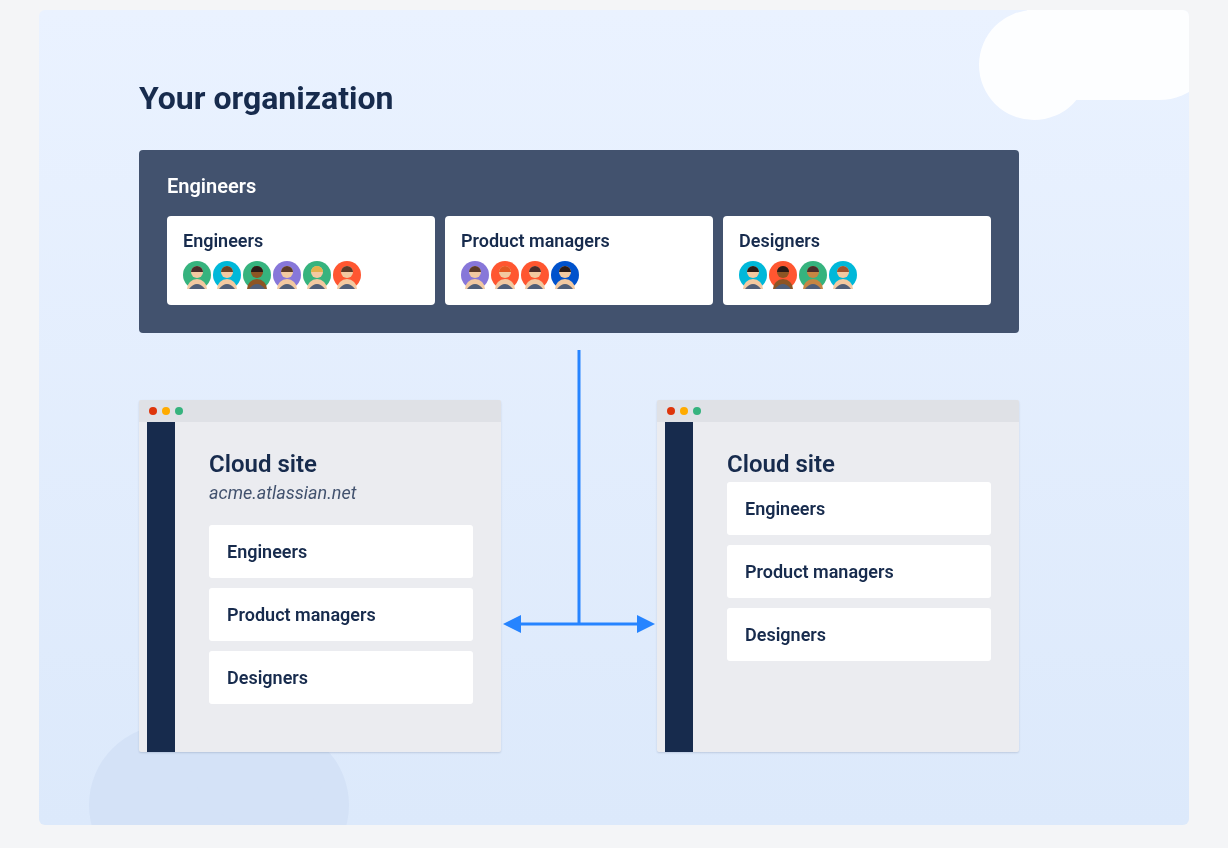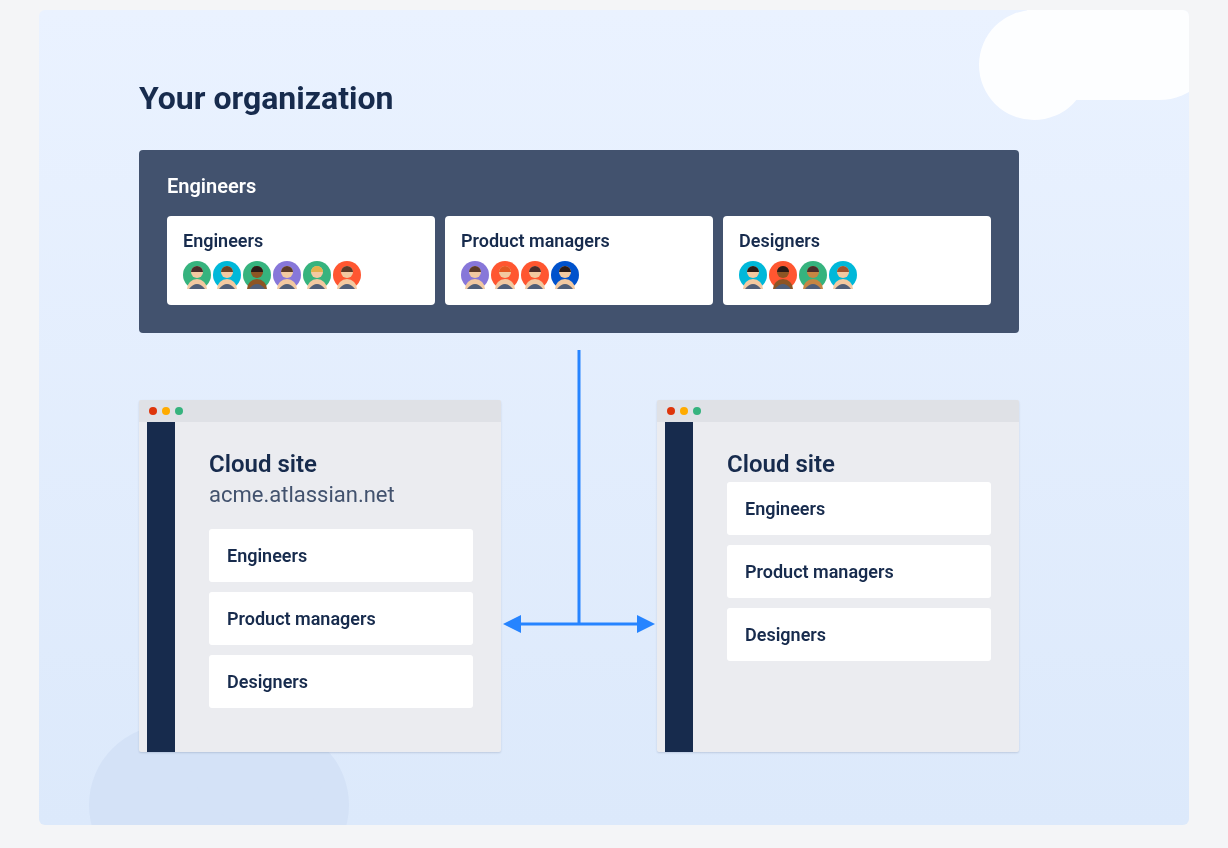--- a/index.html
+++ b/index.html
@@ -122,23 +122,24 @@
     flex: 1;
     padding: 28px 28px 24px 34px;
   }
   .site-title {
     font-size: 24px;
     font-weight: 600;
     color: #172B4D;
     margin-bottom: 4px;
   }
   .site-domain {
-    font-size: 22px;
+    font-size: 18px;
     color: #42526E;
     margin-bottom: 22px;
+    font-style: italic;
   }
   .site-group {
     background: #FFFFFF;
     border-radius: 3px;
     padding: 16px 18px;
     font-size: 18px;
     font-weight: 600;
     color: #172B4D;
     margin-bottom: 10px;
   }

